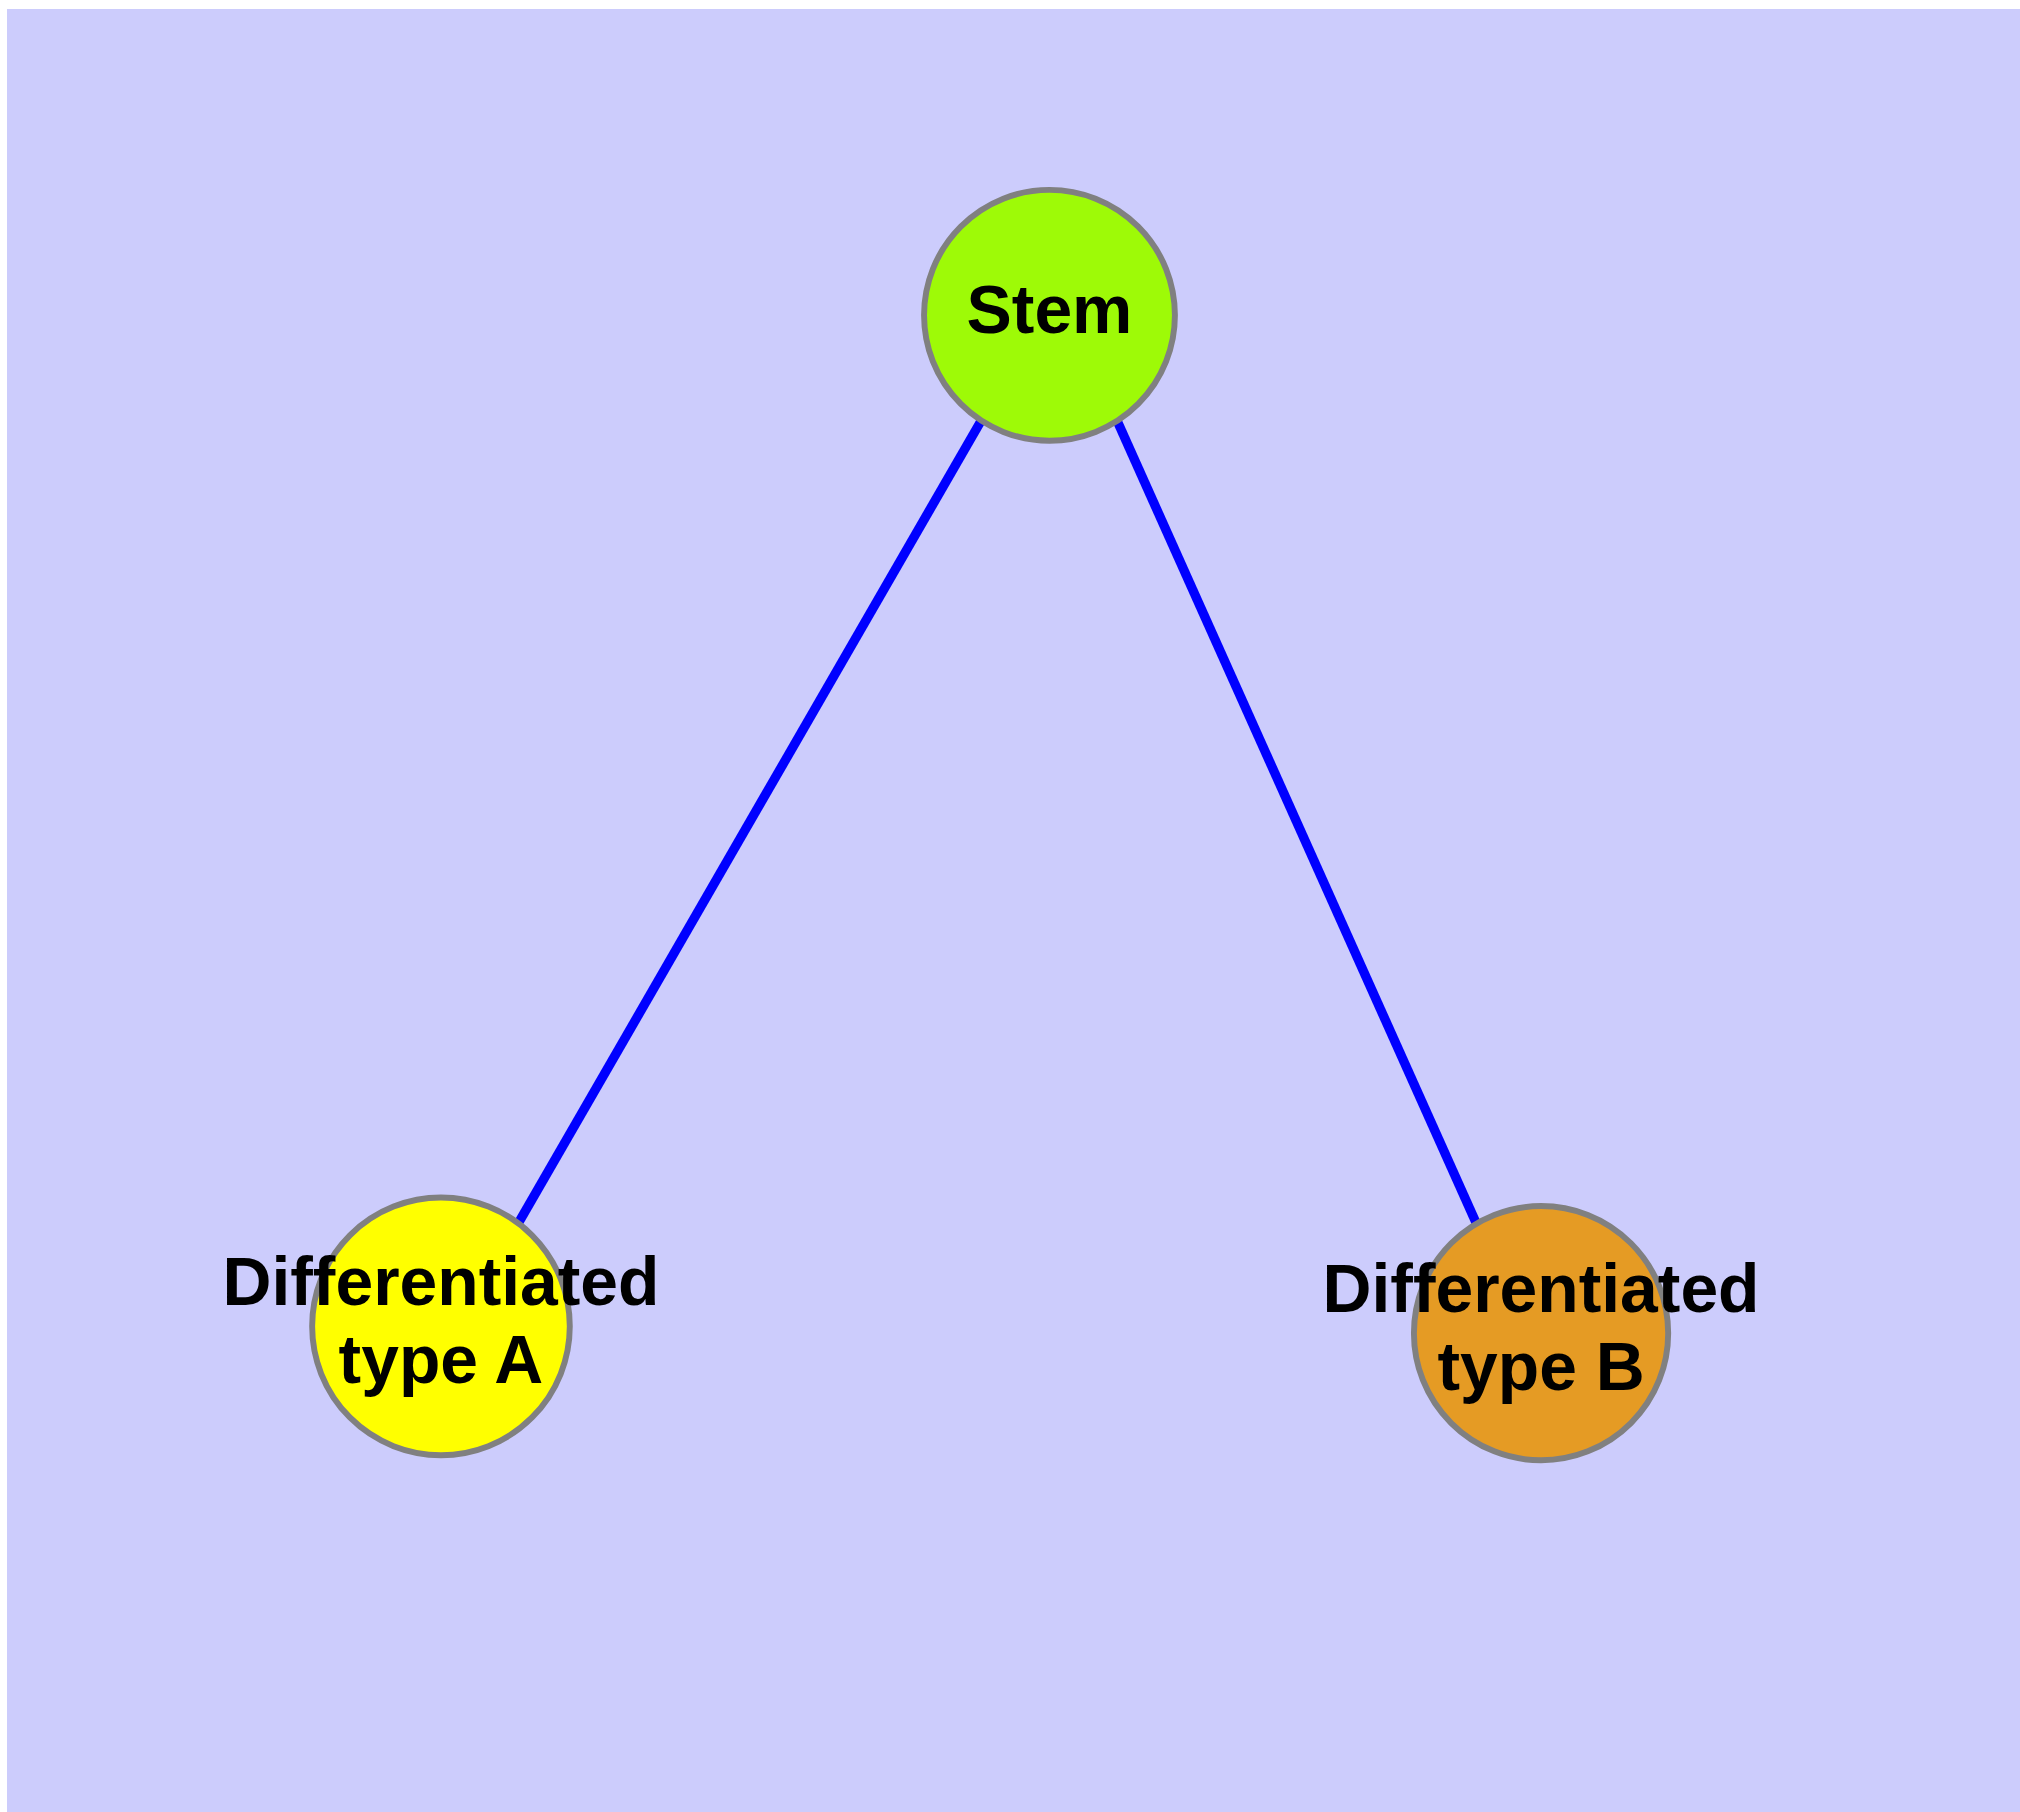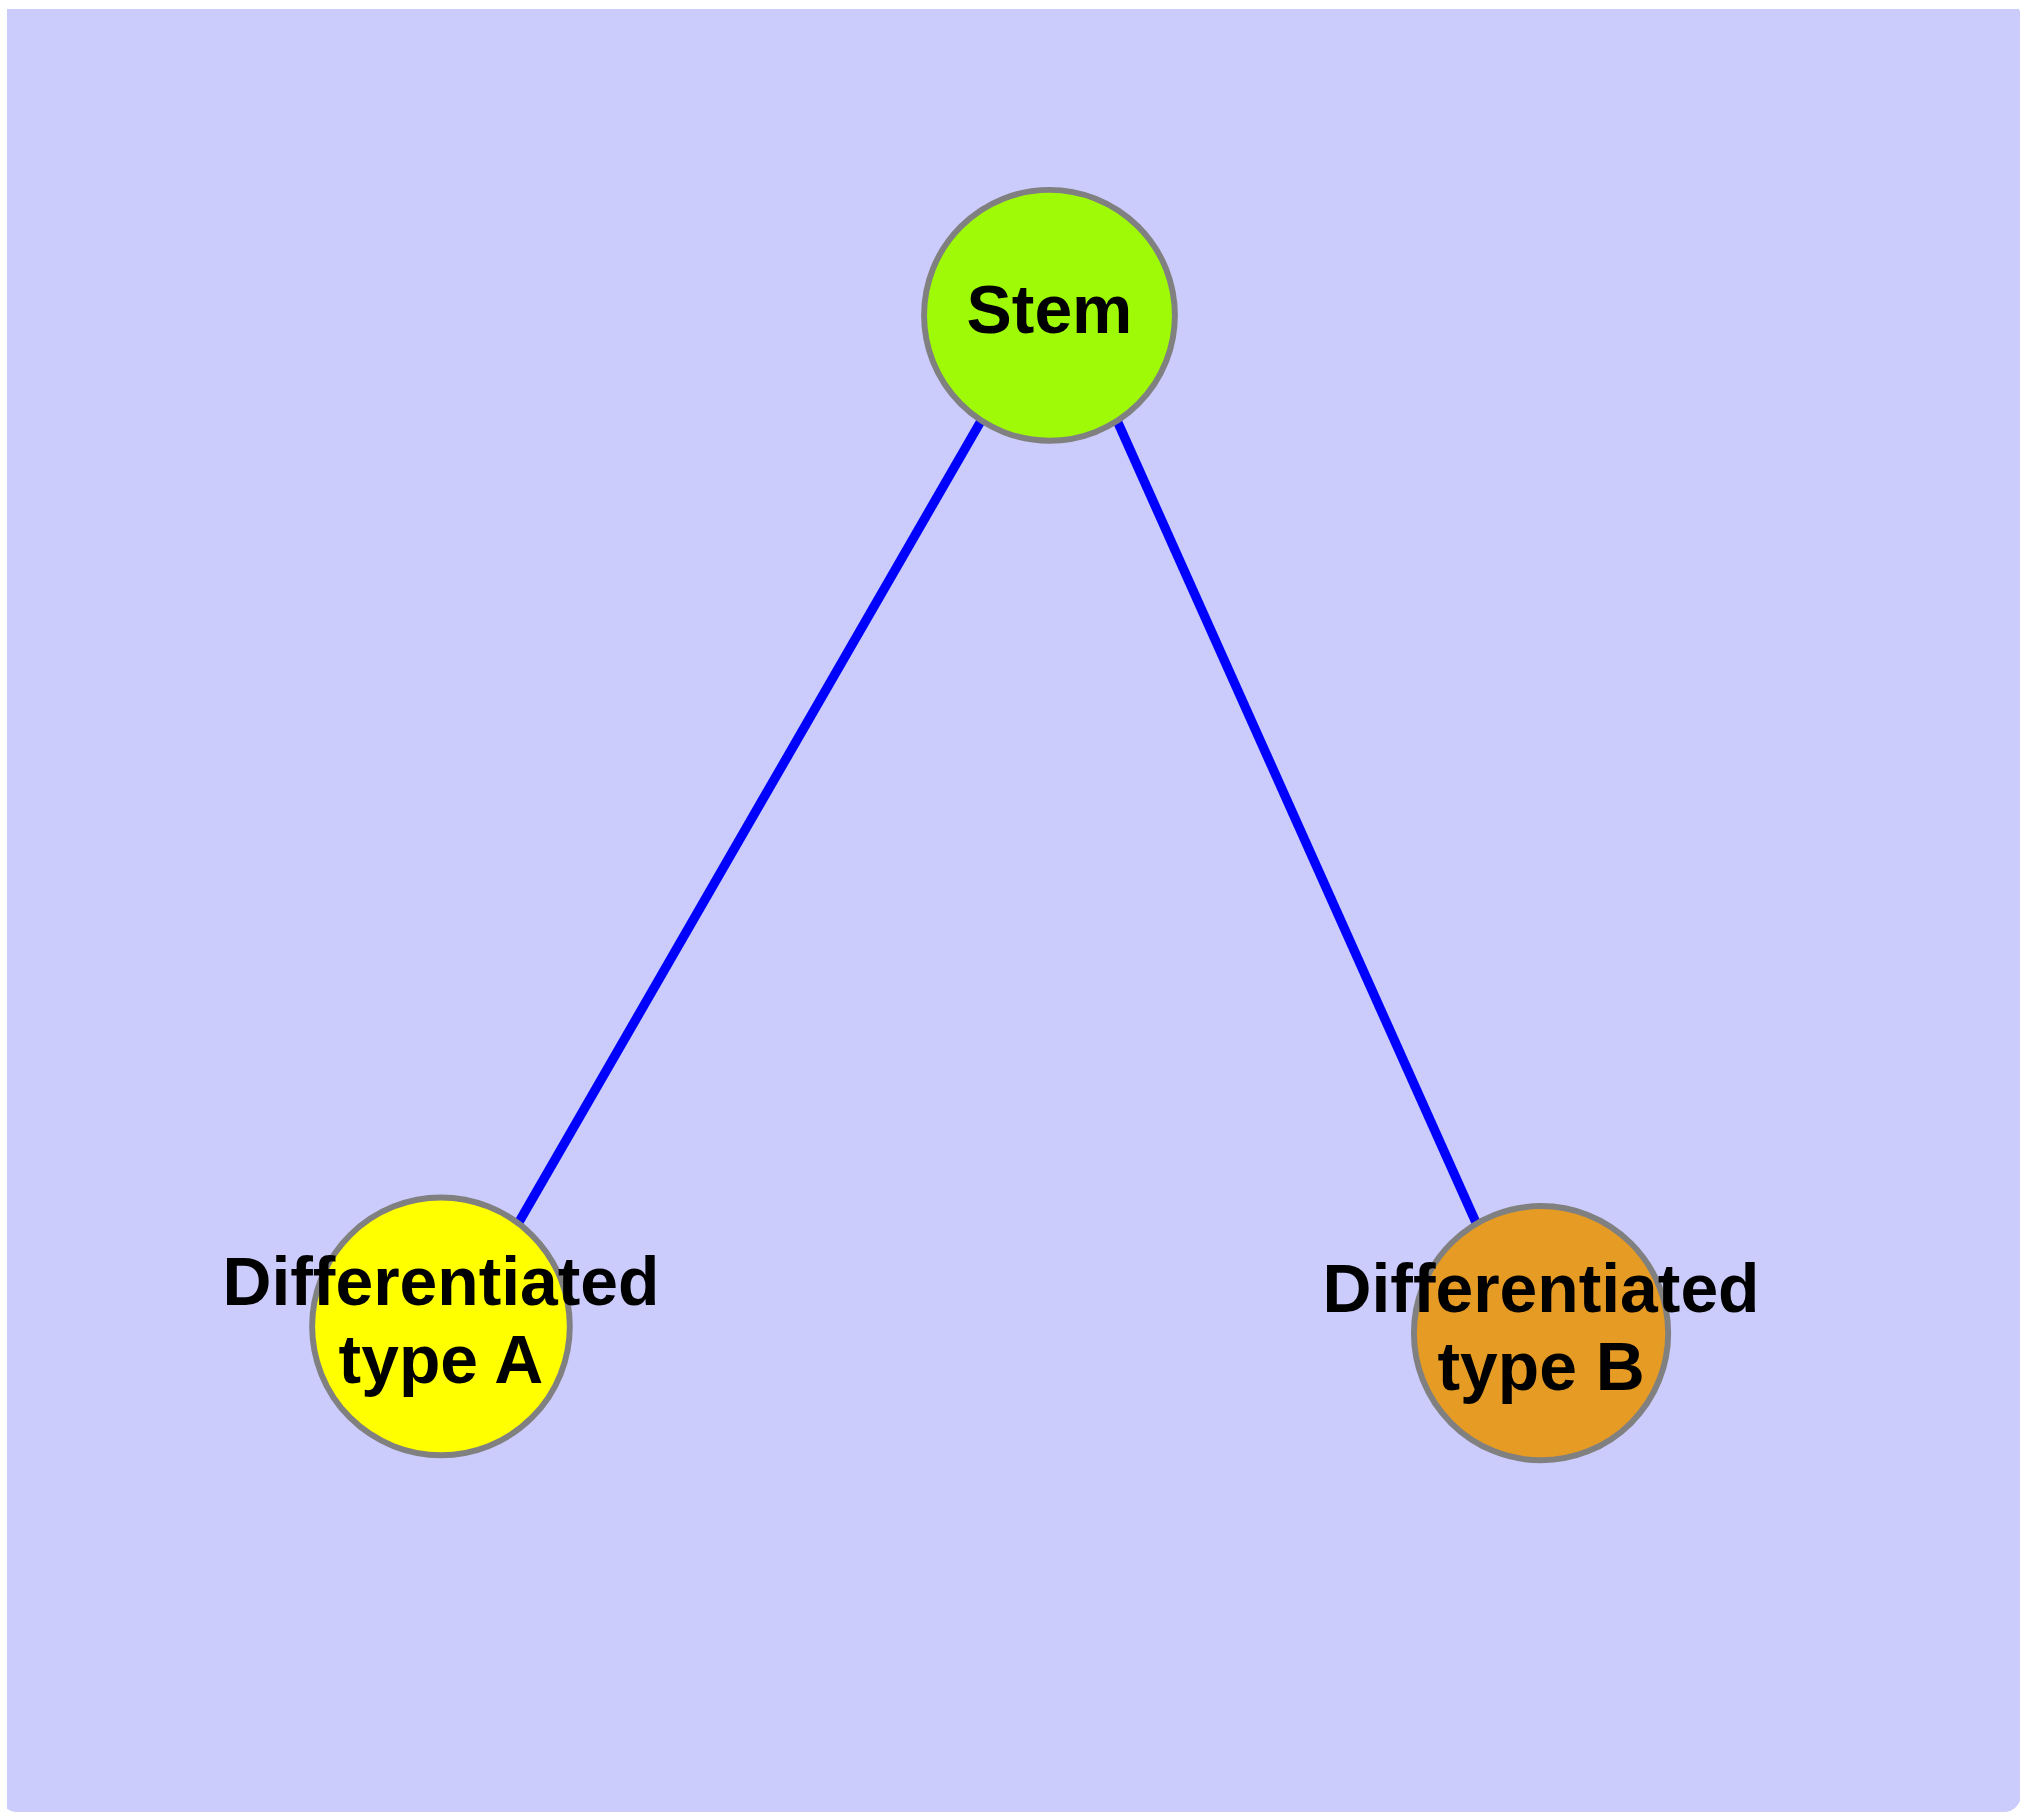--- a/index.html
+++ b/index.html
@@ -48,21 +48,21 @@
     fill: #000000;
     text-anchor: middle;
     dominant-baseline: middle;
     paint-order: normal;
     white-space: pre;
   }
 </style>
 </head>
 <body>
 
-<div id="canvas" style="background: rgb(255, 255, 255); border-radius: 17px;">
+<div id="canvas" style="background: rgb(255, 255, 255);">
   <div id="plot-area" style="background: rgb(204, 204, 252);"></div>
 
   <svg id="graph-svg" viewBox="0 0 2384 2138" xmlns="http://www.w3.org/2000/svg">
 
     <g>
       <line class="edge-line" x1="1157" y1="497" x2="612" y2="1442" stroke="#0000ff" stroke-width="11"></line>
       <line class="edge-line" x1="1318" y1="497" x2="1741" y2="1442" stroke="#0000ff" stroke-width="11"></line>
     </g>
 
     <g>

